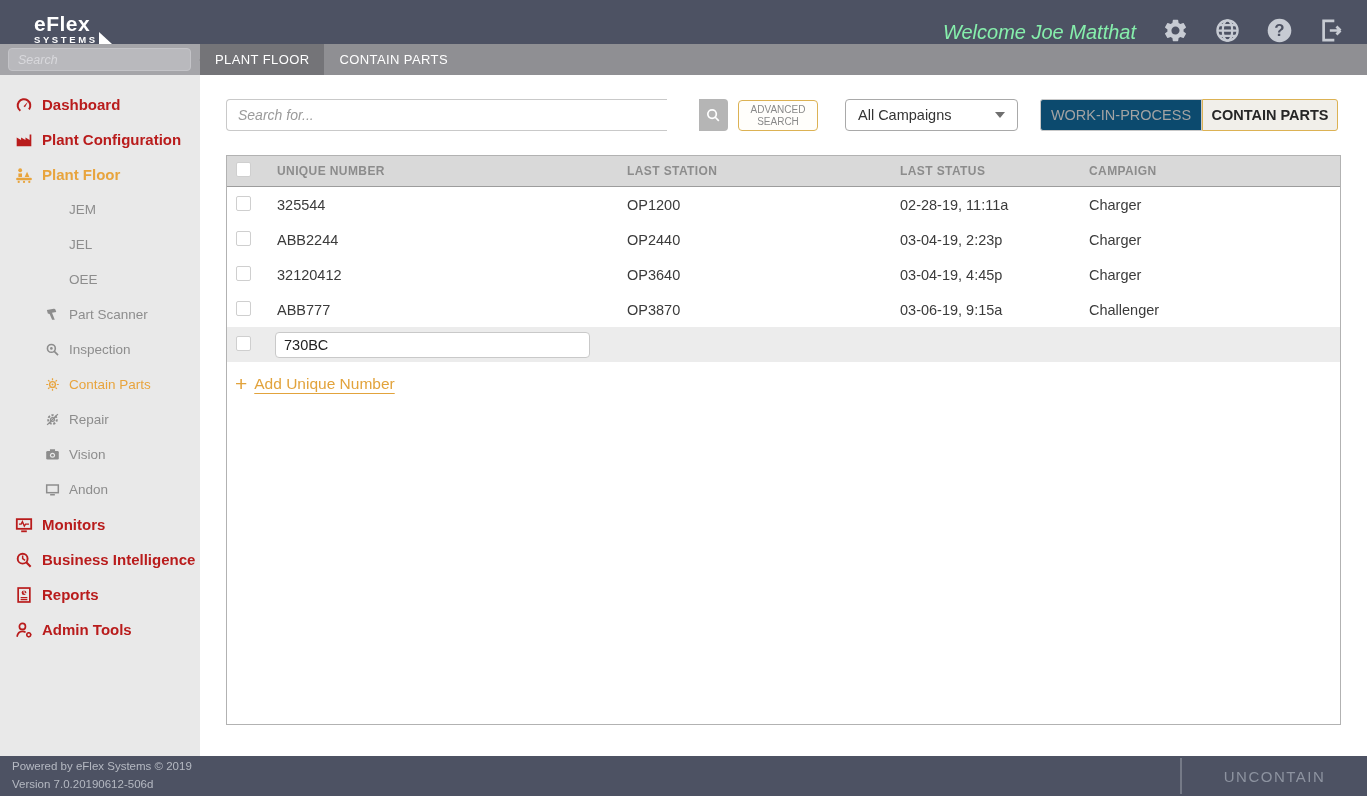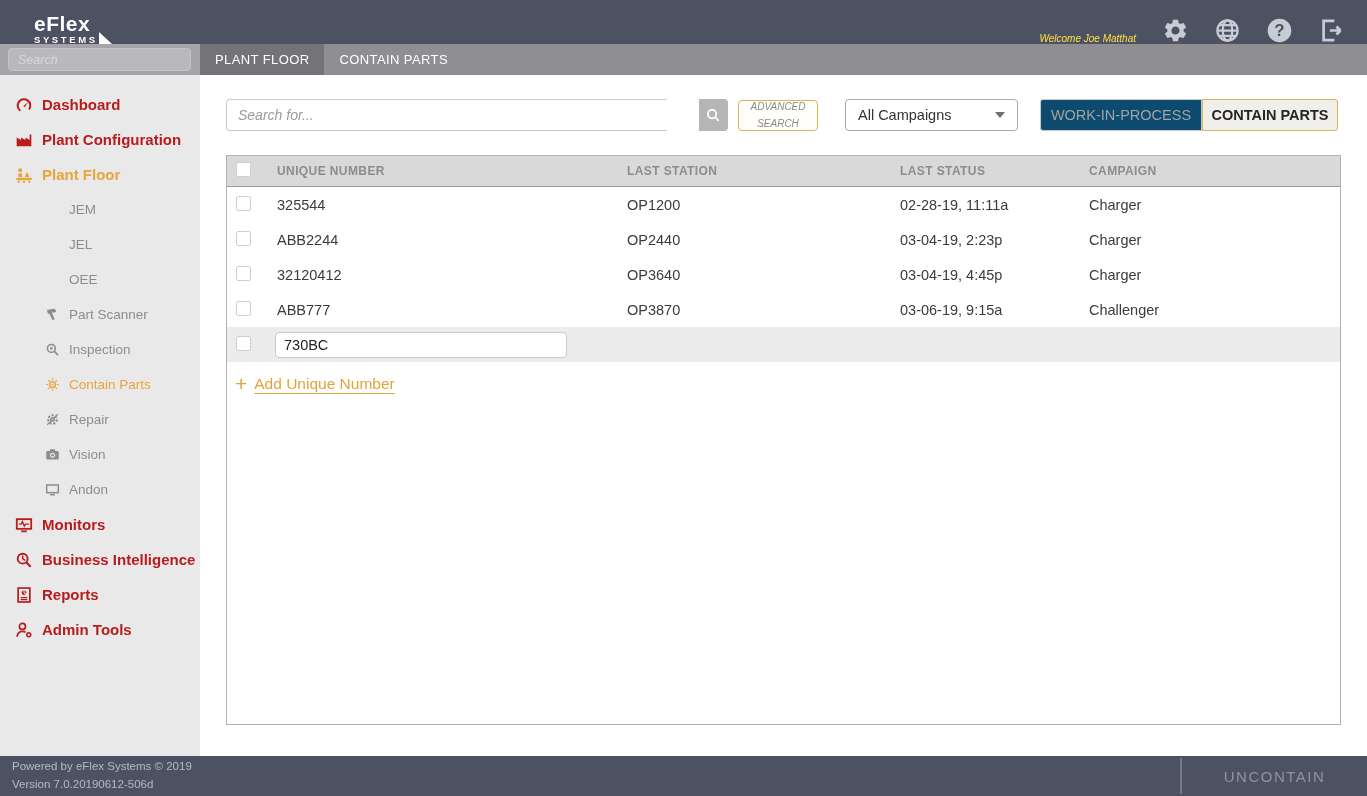--- a/index.html
+++ b/index.html
@@ -7,21 +7,21 @@
   body { font-family:"Liberation Sans", sans-serif; background:#fff; }
   .app { display:flex; flex-direction:column; width:1367px; height:796px; }
 
   
   .topbar { height:44px; background:#4d5263; display:flex; align-items:flex-end; flex:0 0 auto; }
   .logo { margin-left:34px; color:#fff; line-height:1; position:relative; }
   .logo-top { font-size:21px; font-weight:bold; letter-spacing:.5px; }
   .logo-bottom { font-size:9.5px; font-weight:bold; letter-spacing:2.6px; margin-top:1px; }
   .logo-swoosh { position:absolute; right:-14px; bottom:0; width:0; height:0;
     border-left:13px solid #fff; border-top:12px solid transparent; }
-  .welcome { margin-left:auto; font-style:italic; font-size:10px; color:#fde047; }
+  .welcome { margin-left:auto; font-style:italic; font-size:20px; color:#86efac; }
   .top-icons { display:flex; align-items:center; gap:25px; margin:0 22px 0 26px; color:#c7cbd3; }
   .top-icons svg { width:27px; height:27px; display:block; }
 
   
   .band { height:31px; display:flex; flex:0 0 auto; }
   .side-search { width:200px; background:#a5a5a9; display:flex; align-items:center; padding:0 9px 0 8px; gap:8px; }
   .side-search input { flex:1; height:23px; background:#b9b9bd; border:1px solid #c4c4c8; border-radius:4px;
     padding:0 9px; font-size:12.5px; font-style:italic; color:#f0f0f3; outline:none;
     font-family:"Liberation Sans", sans-serif; }
   .side-search input::placeholder { color:#d8d8dc; font-style:italic; }
@@ -48,22 +48,22 @@
   
   .search-wrap { position:absolute; left:26px; top:24px; width:502px; height:32px; display:flex;gap:32px; }
   .search-wrap input { flex:1; border:1px solid #c9c9c9; border-right:none; border-radius:4px 0 0 4px;
     padding:0 11px; font-size:14px; color:#444; outline:none; font-family:"Liberation Sans", sans-serif; }
   .search-wrap input::placeholder { font-style:italic; color:#9b9b9b; }
   .search-btn { width:29px; background:#b5b5b5; border:none; border-radius:0 4px 4px 0; display:flex;
     align-items:center; justify-content:center; cursor:pointer; }
   .search-btn svg { width:17px; height:17px; }
   .adv-btn { position:absolute; left:538px; top:25px; width:80px; height:31px; background:#fffefb;
     border:1px solid #dcb254; border-radius:4px; color:#8a8a8a; font-size:10px; line-height:1.2;
-    text-align:center; display:flex; flex-direction:column; justify-content:space-between; cursor:pointer;
-    font-family:"Liberation Sans", sans-serif;font-style:italic; }
+    text-align:center; display:flex; flex-direction:column; justify-content:center; cursor:pointer;
+    font-family:"Liberation Sans", sans-serif; }
   .campaign-select { position:absolute; left:645px; top:24px; width:173px; height:32px; background:#fff;
     border:1px solid #a9a9a9; border-radius:4px; display:flex; align-items:center; justify-content:space-between;
     padding:0 12px; font-size:14.5px; color:#333; cursor:pointer; }
   .caret-down { width:0; height:0; border-left:5px solid transparent; border-right:5px solid transparent;
     border-top:6px solid #6f6f6f; }
   .btn-group { position:absolute; left:840px; top:24px; height:32px; display:flex; }
   .btn-wip { width:162px; background:#0c4a6e; border:1px solid #c9c9c9; border-radius:3px 0 0 3px;
     color:#a3a3a3; font-size:14.5px; display:flex; align-items:center; justify-content:center; cursor:pointer;
     font-family:"Liberation Sans", sans-serif; }
   .btn-contain { width:136px; background:#f1efea; border:1px solid #dcb254; border-radius:0 3px 3px 0;
@@ -74,21 +74,21 @@
 
   
   .table-box { position:absolute; left:26px; top:80px; width:1115px; height:570px; border:1px solid #b2b2b2; background:#fff; }
   .thead, .trow { display:grid; grid-template-columns:32px 332px 255px 171px 1fr; align-items:center;gap:18px; }
   .thead { height:31px; background:#d9d9d9; border-bottom:1px solid #9c9c9c; color:#8c8c8c; font-size:12px;
     font-weight:bold; letter-spacing:.4px; }
   .trow { height:35px; font-size:14.5px; color:#3b3b3b; }
   .trow.newrow { background:#ececec; }
   .cb { appearance:none; -webkit-appearance:none; width:15px; height:15px; border:1px solid #cfcfcf;
     border-radius:2px; background:#fff; margin-left:9px; cursor:pointer; }
-  .newrow .rowinput { grid-column:2 / span 4; width:292px; height:26px; border:1px solid #c9c9c9; border-radius:4px;
+  .newrow .rowinput { grid-column:2 / span 4; width:315px; height:26px; border:1px solid #c9c9c9; border-radius:4px;
     background:#fff; padding:0 8px; font-size:14.5px; color:#222; outline:none; margin-left:-2px;
     font-family:"Liberation Sans", sans-serif; }
   .add-row { display:flex; align-items:center; margin:11px 0 0 8px; color:#e2a33c; cursor:pointer; }
   .add-plus { font-size:21px; line-height:1; margin-right:7px; font-weight:normal; }
   .add-text { font-size:15.5px; text-decoration:underline; text-underline-offset:4px; }
 
   
   .footer { height:40px; background:#4d5263; display:flex; align-items:center; flex:0 0 auto; }
   .footer-left { padding-left:12px; color:#b5b9c2; font-size:11.5px; line-height:1.55; }
   .footer-divider { margin-left:auto; width:2px; height:36px; background:#757a87; }

